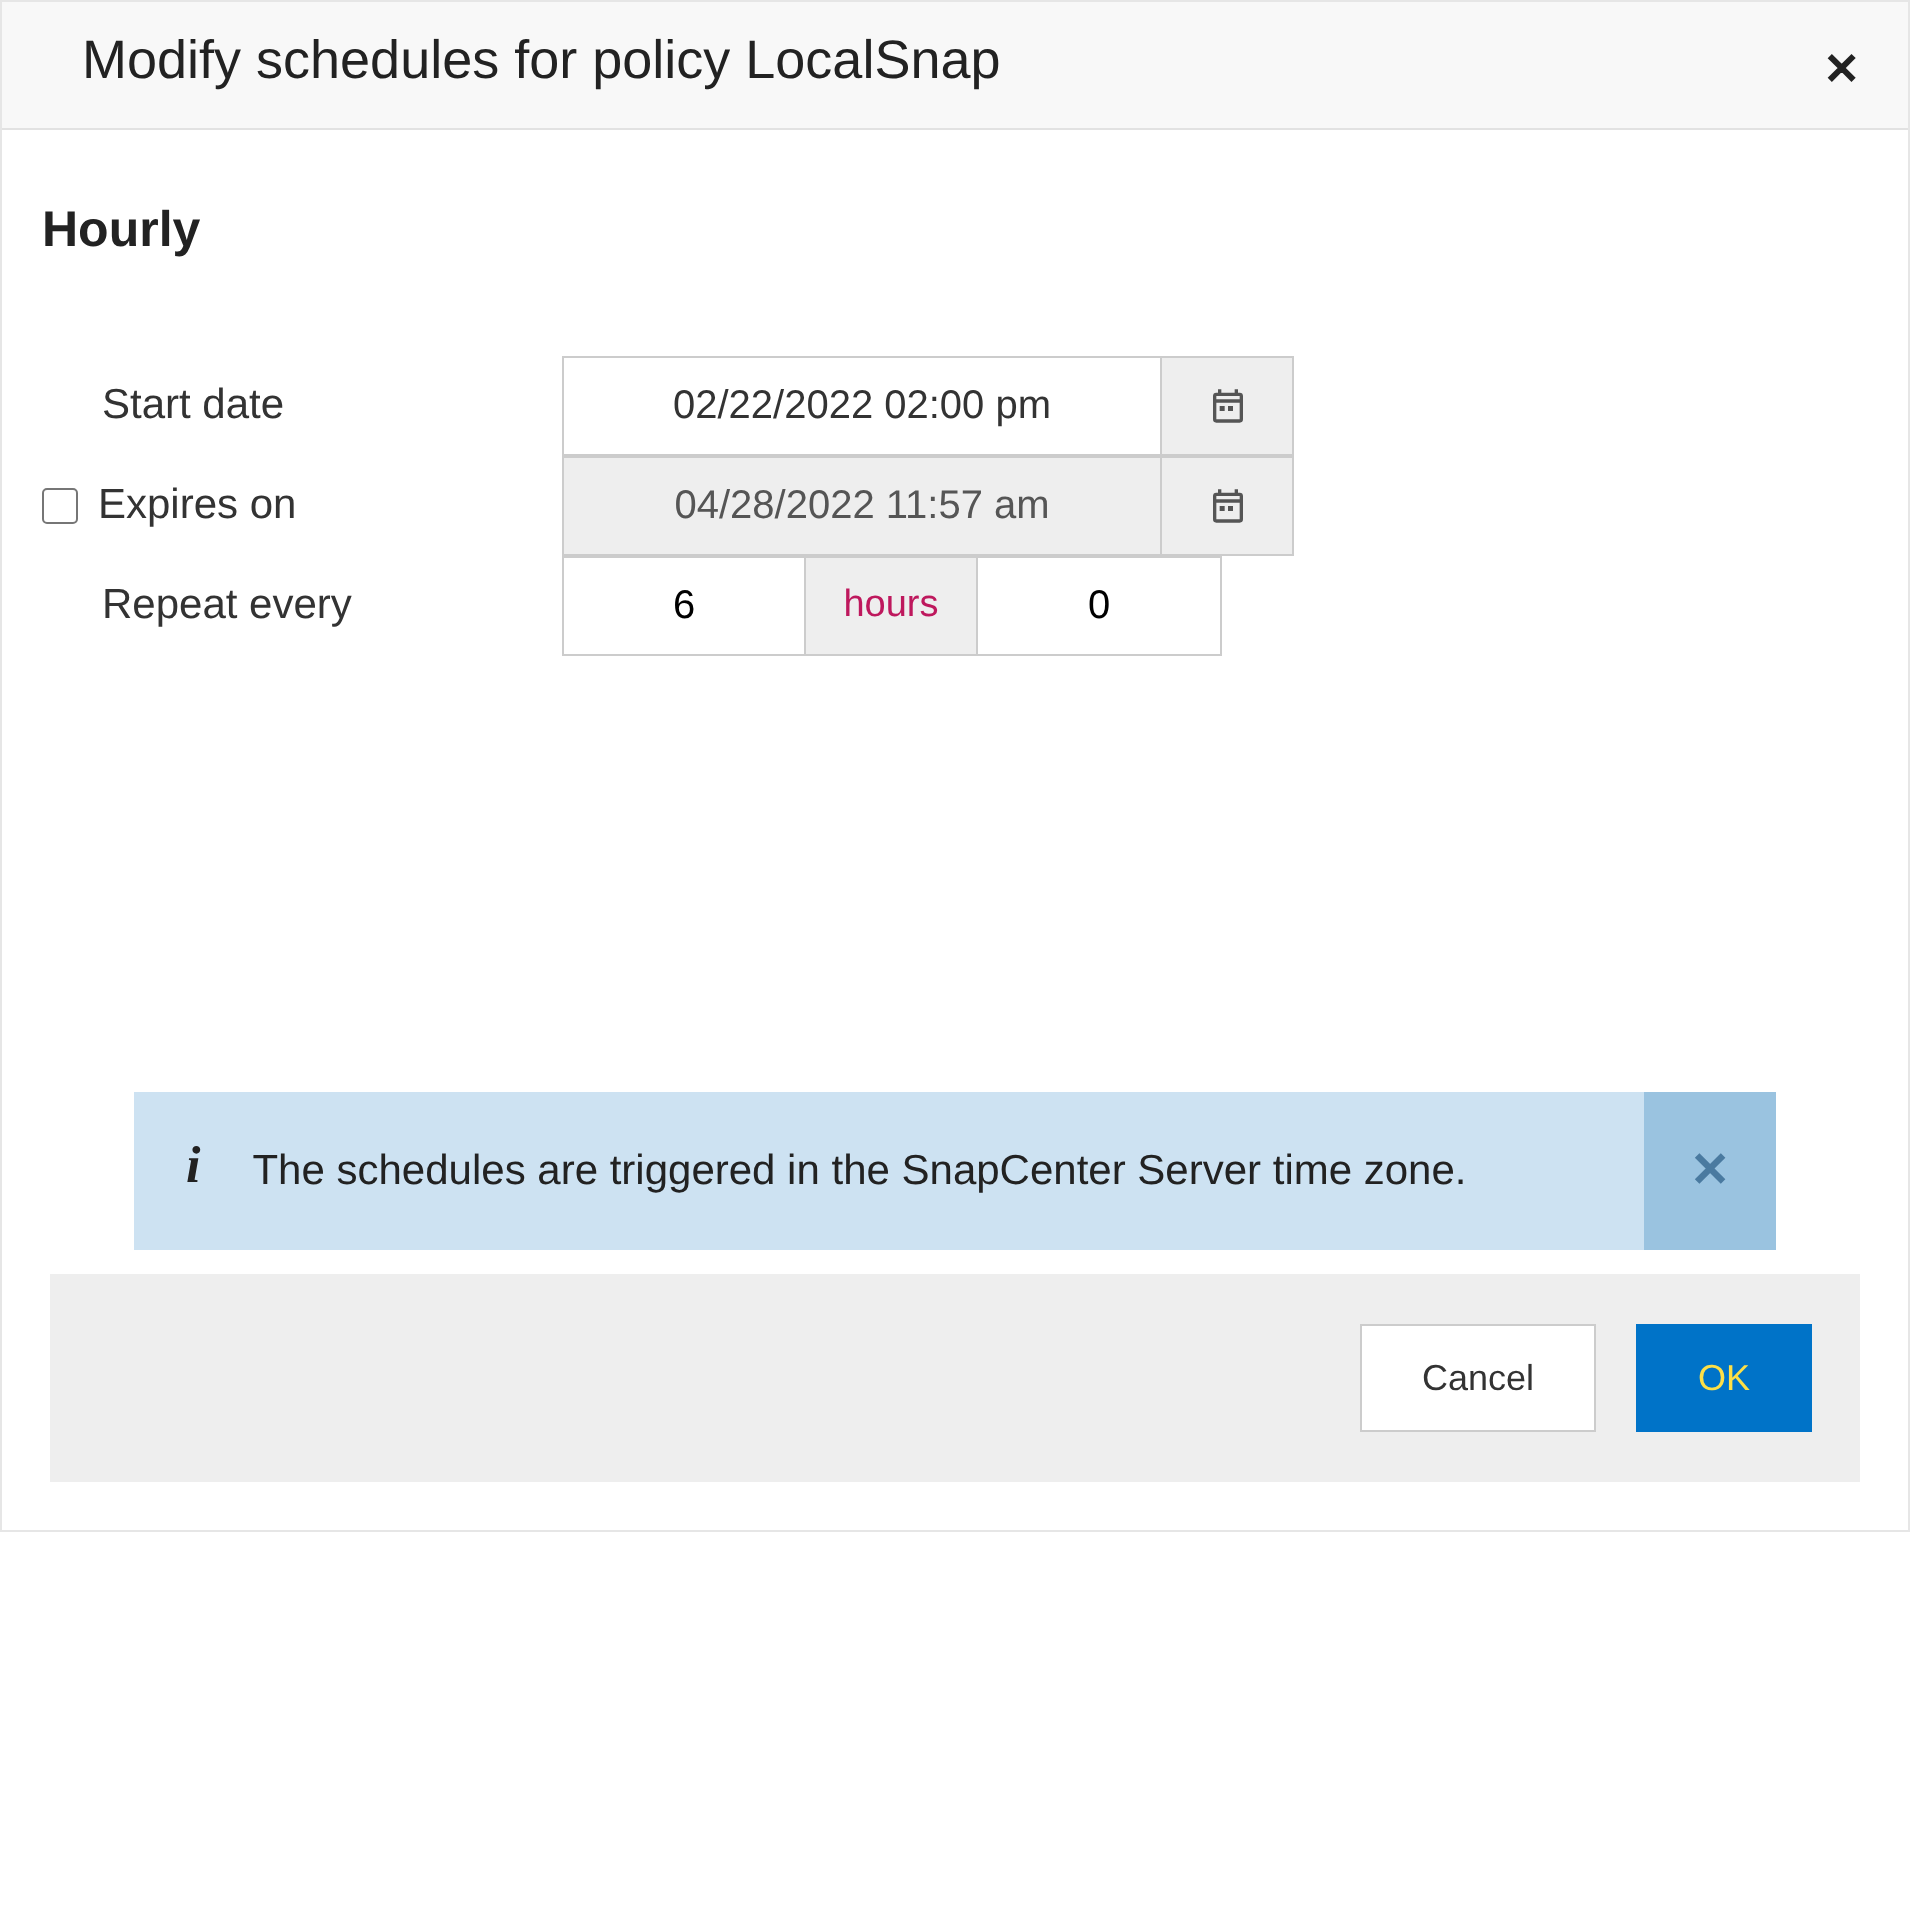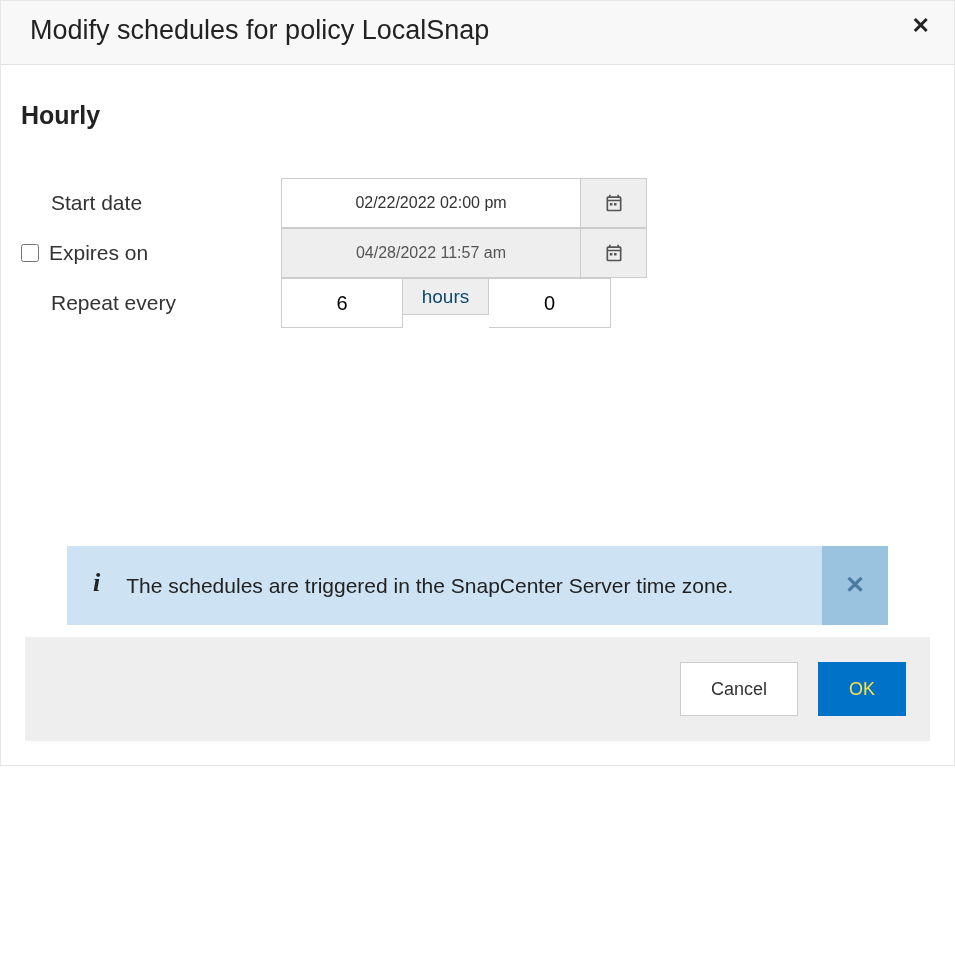--- a/index.html
+++ b/index.html
@@ -1,35 +1,35 @@
 <!DOCTYPE html>
 <html><head>
   <meta charset="utf-8">
   <style>
     *{box-sizing:border-box;margin:0;padding:0}
     body{font-family:"Segoe UI",Arial,sans-serif;color:#333;background:#fff}
     .dialog{width:955px;border:1px solid #e6e6e6}
-    .header{display:flex;align-items:flex-start;justify-content:space-between;padding:14px 24px 18px 29px;background:#f8f8f8;border-bottom:1px solid #e2e2e2}
+    .header{display:flex;align-items:flex-end;justify-content:space-between;padding:14px 24px 18px 40px;background:#f8f8f8;border-bottom:1px solid #e2e2e2}
     .header h1{font-size:27px;font-weight:400;color:#222}
     .close-x{font-size:22px;font-weight:700;color:#222;cursor:pointer;line-height:1}
     .body{padding:36px 24px 0 20px;min-height:700px;position:relative}
     .section-title{font-size:25px;font-weight:600;color:#222;margin-bottom:48px}
     .row{display:flex;align-items:center;}
     .row-label{width:260px;font-size:21px;color:#333;display:flex;align-items:center;gap:10px;padding-left:30px}
     .row-label.no-pad{padding-left:0}
     .chk-wrap{display:flex;align-items:center;padding-left:0}
     input[type=checkbox]{width:18px;height:18px;border-radius:3px}
     .date-group{display:flex}
-    .date-input{width:300px;height:50px;border:1px solid #ccc;font-size:16px;text-align:center;color:#333;background:#fff}
+    .date-input{width:300px;height:50px;border:1px solid #ccc;font-size:20px;text-align:center;color:#333;background:#fff}
     .date-input[disabled]{background:#eee;color:#555}
     .date-btn{width:66px;height:50px;border:1px solid #ccc;border-left:none;background:#eee;display:flex;align-items:center;justify-content:center;cursor:pointer}
     .date-btn[disabled]{cursor:default}
     .repeat-group{display:flex}
     .num-input{width:122px;height:50px;border:1px solid #ccc;font-size:20px;text-align:center;background:#fff}
-    .unit{width:86px;height:37px;border:1px solid #ccc;border-left:none;background:#eee;display:flex;align-items:center;justify-content:center;font-size:19px;color:#0c4a6e}
+    .unit{width:86px;height:50px;border:1px solid #ccc;border-left:none;background:#eee;display:flex;align-items:center;justify-content:center;font-size:19px;color:#be185d}
     .info-box{position:absolute;left:66px;right:66px;bottom:140px;display:flex;background:#cde2f2}
     .info-left{display:flex;padding:24px 26px;gap:26px;flex:1}
     .info-i{font-family:Georgia,serif;font-style:italic;font-weight:700;font-size:26px;color:#222;line-height:1}
     .info-text{font-size:21px;color:#222;line-height:1.5}
     .info-close{width:66px;background:#9ac3e0;display:flex;align-items:center;justify-content:center;color:#4a7aa0;font-size:24px;font-weight:700;cursor:pointer}
     .footer{position:absolute;left:24px;right:24px;bottom:24px;height:104px;background:#eee;display:flex;align-items:center;justify-content:flex-end;padding:0 24px;gap:20px}
     .btn{height:54px;padding:0 30px;font-size:18px;border:1px solid #ccc;cursor:pointer;background:#fff;color:#333}
     .btn-primary{background:#0073c8;border-color:#0073c8;color:#fde047}
     .cal-svg{width:20px;height:20px;fill:#555}
   </style>

